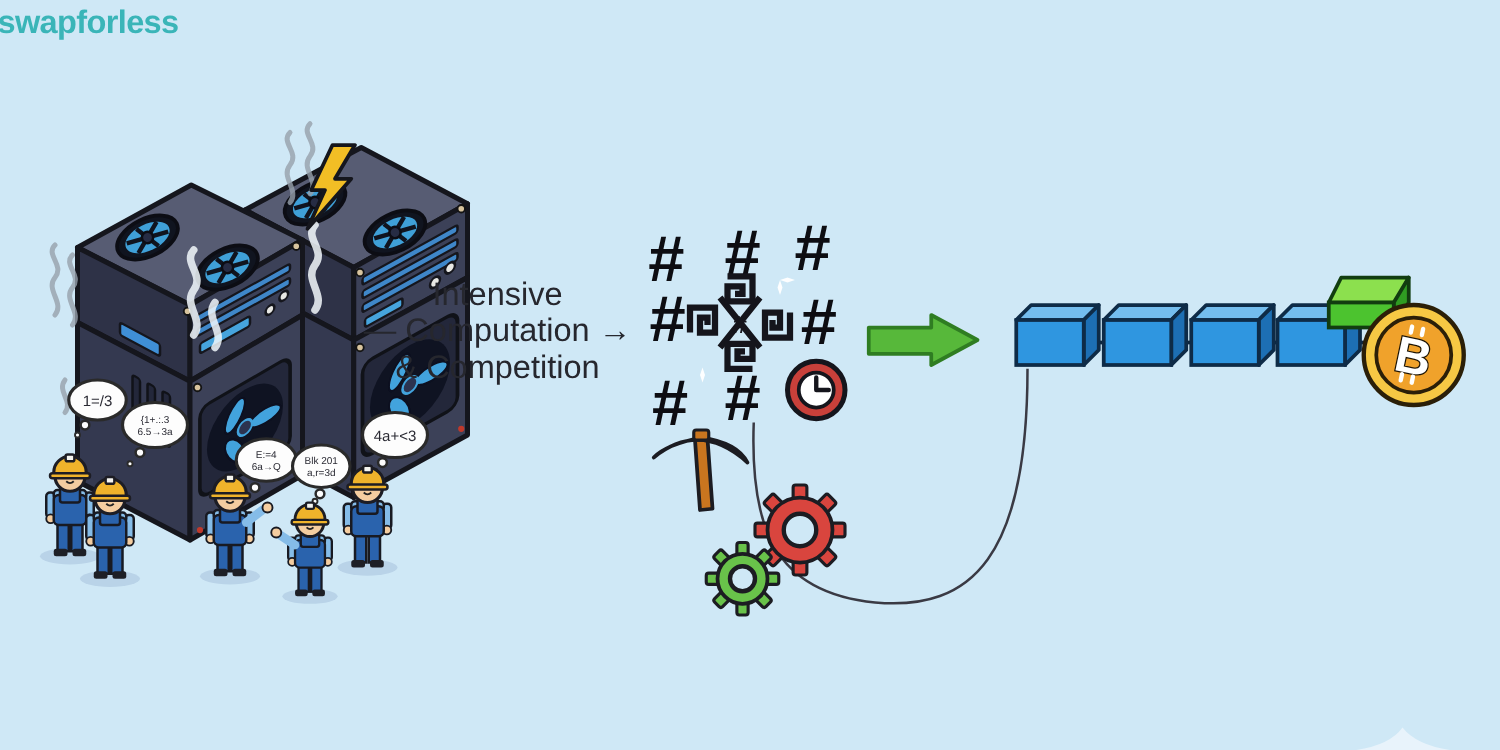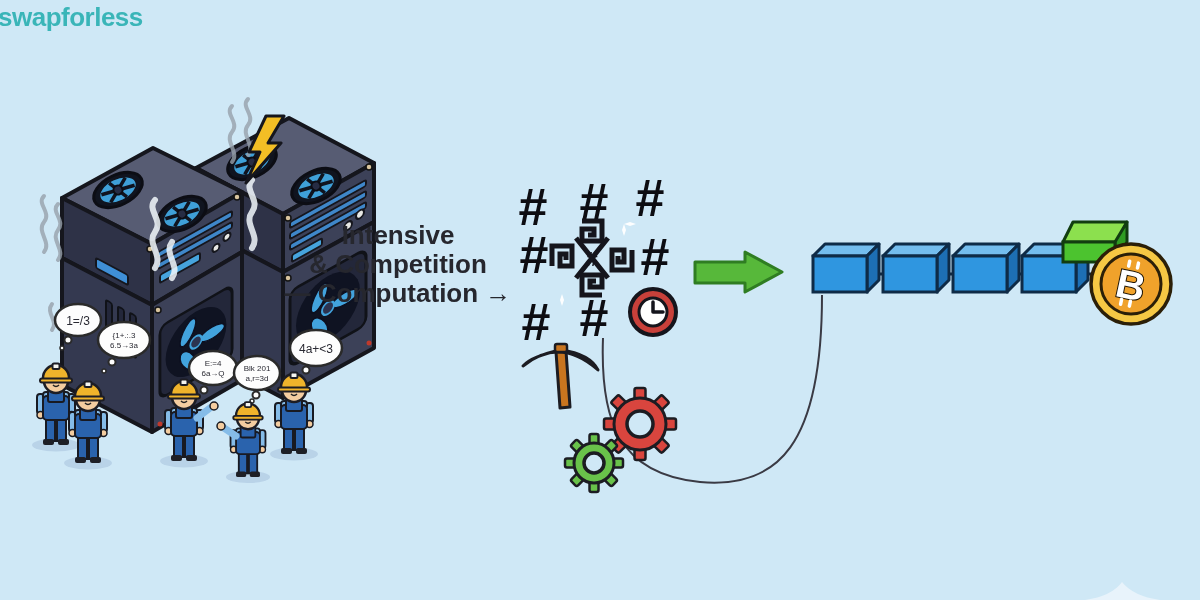--- a/index.html
+++ b/index.html
@@ -1,21 +1,21 @@
 <!DOCTYPE html>
 <html><head>
 <meta charset="utf-8">
 <style>
   html,body{margin:0;padding:0;}
   .stage{position:relative;width:1200px;height:600px;background:#cfe8f6;overflow:hidden;
          font-family:"Liberation Sans","DejaVu Sans",sans-serif;}
   .logo{position:absolute;left:-2px;top:2px;font-size:26px;font-weight:bold;
         letter-spacing:-0.5px;color:#3ab5b8;}
   .process-label{position:absolute;left:272px;top:221px;width:252px;text-align:center;
-        font-size:26px;font-weight:bold;color:#26272e;line-height:1.12;}
+        font-size:26px;font-weight:normal;color:#26272e;line-height:1.12;}
   svg{position:absolute;left:0;top:0;}
   svg text{font-family:"Liberation Sans","DejaVu Sans",sans-serif;}
   .hash{font-weight:bold;fill:#0d0d12;font-size:52px;}
   .hash-small{font-weight:bold;fill:#15151c;font-size:20px;}
   .bubble-text{fill:#2a2a33;}
 </style>
 </head>
 <body>
 
 <div class="stage">
@@ -316,17 +316,17 @@
       </g>
     </g>
 
     <path d="M1122,582 Q1112,596 1085,600 L1160,600 Q1133,596 1122,582 Z" fill="#e8f3fb"></path>
   </svg>
 
   <div class="logo">swapforless</div>
 
   <div class="process-label">
     <div>Intensive</div>
+    <div>— Computation →</div>
     <div>&amp; Competition</div>
-    <div>— Computation →</div>
   </div>
 
 </div>
 
 </body></html>

